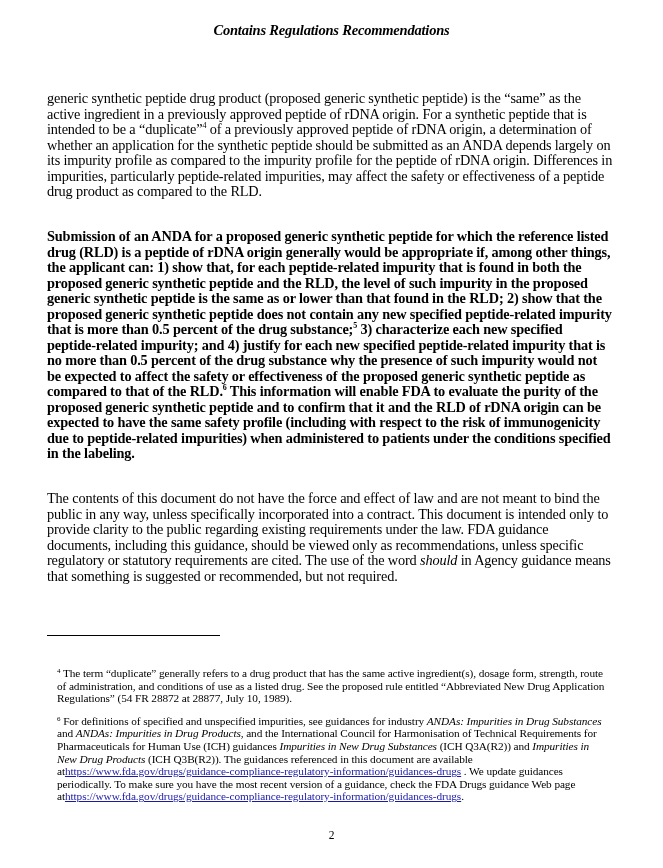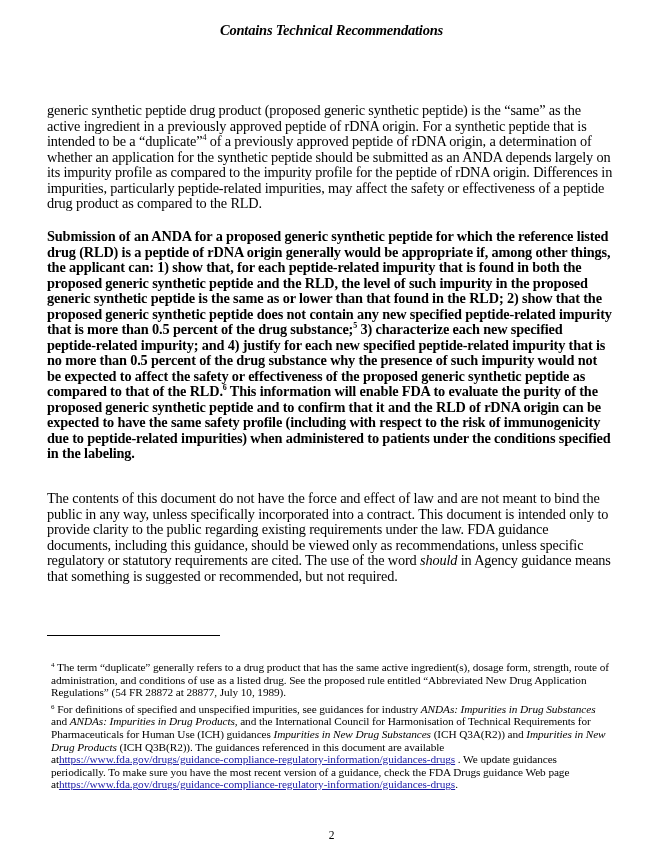--- a/index.html
+++ b/index.html
@@ -30,21 +30,21 @@
       position: absolute;
       left: 47px;
       width: 566px;
       font-size: 14.3px;
       line-height: 15.5px;
       letter-spacing: -0.15px;
     }
     .body-text p {
       margin: 0;
     }
-    .para1 { top: 103px; }
+    .para1 { top: 91px; }
     .para2 { top: 229px; font-weight: bold; }
     .para3 { top: 491px; }
     sup {
       font-size: 8px;
       line-height: 0;
       vertical-align: 6px;
     }
     .rule {
       position: absolute;
       top: 635px;
@@ -56,21 +56,21 @@
     .footnotes {
       position: absolute;
       top: 657px;
       left: 47px;
       width: 570px;
       font-size: 11.3px;
       line-height: 12.6px;
       letter-spacing: -0.1px;
     }
     .footnote {
-      margin: 4px;
+      margin: 10px;
     }
     .footnote sup {
       font-size: 7px;
       vertical-align: 4px;
     }
     a.link {
       color: #1a1aa6;
       text-decoration: underline;
     }
     .page-number {
@@ -78,21 +78,21 @@
       top: 829px;
       left: 0;
       width: 663px;
       text-align: center;
       font-size: 11.5px;
     }
   </style>
 </head>
 <body>
 
-<div class="header">Contains Technical Recommendations</div>
+<div class="header">Contains Regulations Recommendations</div>
 
 <div class="body-text para1">
   <p><span>generic synthetic peptide drug product (proposed generic synthetic peptide) is the “same” as the active ingredient in a previously approved peptide of rDNA origin.  For a synthetic peptide that is intended to be a “duplicate”</span><sup>4</sup><span> of a previously approved peptide of rDNA origin, a determination of whether an application for the synthetic peptide should be submitted as an ANDA depends largely on its impurity profile as compared to the impurity profile for the peptide of rDNA origin.  Differences in impurities, particularly peptide-related impurities, may affect the safety or effectiveness of a peptide drug product as compared to the RLD.</span></p>
 </div>
 
 <div class="body-text para2">
   <p><span>Submission of an ANDA for a proposed generic synthetic peptide for which the reference listed drug (RLD) is a peptide of rDNA origin generally would be appropriate if, among other things, the applicant can: 1) show that, for each peptide-related impurity that is found in both the proposed generic synthetic peptide and the RLD, the level of such impurity in the proposed generic synthetic peptide is the same as or lower than that found in the RLD; 2) show that the proposed generic synthetic peptide does not contain any new specified peptide-related impurity that is more than 0.5 percent of the drug substance;</span><sup>5</sup><span> 3) characterize each new specified peptide-related impurity; and 4) justify for each new specified peptide-related impurity that is no more than 0.5 percent of the drug substance why the presence of such impurity would not be expected to affect the safety or effectiveness of the proposed generic synthetic peptide as compared to that of the RLD.</span><sup>6</sup><span>  This information will enable FDA to evaluate the purity of the proposed generic synthetic peptide and to confirm that it and the RLD of rDNA origin can be expected to have the same safety profile (including with respect to the risk of immunogenicity due to peptide-related impurities) when administered to patients under the conditions specified in the labeling.</span></p>
 </div>
 
 <div class="body-text para3">

